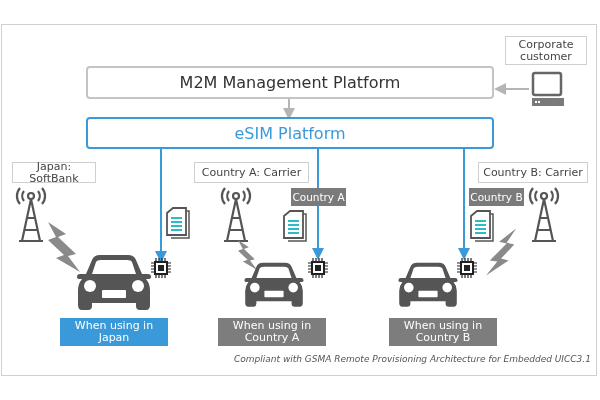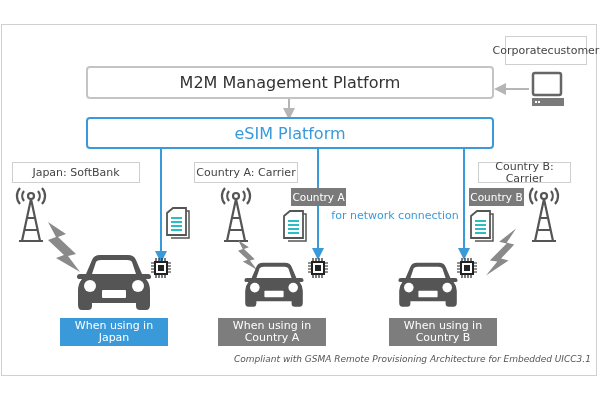--- a/index.html
+++ b/index.html
@@ -47,50 +47,49 @@
   <line x1="464" y1="148" x2="464" y2="254" stroke="#3a9ad9" stroke-width="2" marker-end="url(#ab)"></line>
 </svg>
 
 <div class="abs box-gray" style="left:86px;top:66px;width:408px;height:33px;">
   <span class="m2m-label">M2M Management Platform</span>
 </div>
 <div class="abs box-blue" style="left:86px;top:117px;width:408px;height:32px;">
   <span class="esim-label">eSIM Platform</span>
 </div>
 
-<div class="abs tag" style="left:505px;top:36px;width:82px;height:29px;flex-direction:row;">
+<div class="abs tag" style="left:505px;top:36px;width:82px;height:29px;flex-direction:column;">
   <span>Corporate</span>
   <span>customer</span>
 </div>
 <svg class="abs" style="left:531px;top:72px;" width="34" height="35" viewBox="0 0 34 35">
   <rect x="2" y="1" width="28" height="22" rx="2" fill="#fff" stroke="#666" stroke-width="2.5"></rect>
   <rect x="1" y="26" width="32" height="8" fill="#7a7a7a"></rect>
   <rect x="4" y="29" width="2" height="2" fill="#fff"></rect>
   <rect x="7" y="29" width="2" height="2" fill="#fff"></rect>
 </svg>
 
-<div class="abs tag" style="left:12px;top:162px;width:128px;height:21px;">
+<div class="abs tag" style="left:12px;top:162px;width:84px;height:21px;">
   <span>Japan: SoftBank</span>
 </div>
-<div class="abs tag" style="left:194px;top:162px;width:104px;height:21px;">
+<div class="abs tag" style="left:194px;top:162px;width:115px;height:21px;">
   <span>Country A: Carrier</span>
 </div>
-<div class="abs tag" style="left:478px;top:162px;width:93px;height:21px;">
+<div class="abs tag" style="left:478px;top:162px;width:110px;height:21px;">
   <span>Country B: Carrier</span>
 </div>
 
 <div class="abs dark-tag" style="left:291px;top:188px;width:55px;height:18px;">
   <span>Country A</span>
 </div>
 <div class="abs dark-tag" style="left:469px;top:188px;width:55px;height:18px;">
   <span>Country B</span>
 </div>
 
 <div class="abs note" style="left:330px;top:210px;width:130px;">
-  <div>for network connection</div>
 </div>
 
 <svg class="abs" style="left:14px;top:188px;" width="34" height="56" viewBox="0 0 34 56">
   <g fill="none" stroke="#555" stroke-width="2.2">
     <circle cx="17" cy="8" r="3"></circle>
     <path d="M10,3 A8,8 0 0 0 10,13"></path>
       <path d="M24,3 A8,8 0 0 1 24,13"></path>
     <path d="M6,0 A12,12 0 0 0 6,16"></path>
       <path d="M28,0 A12,12 0 0 1 28,16"></path>
     <path d="M17,11 L8,53 M17,11 L26,53 M12,30 L22,30 M10,42 L24,42 M5,53 L29,53"></path>

